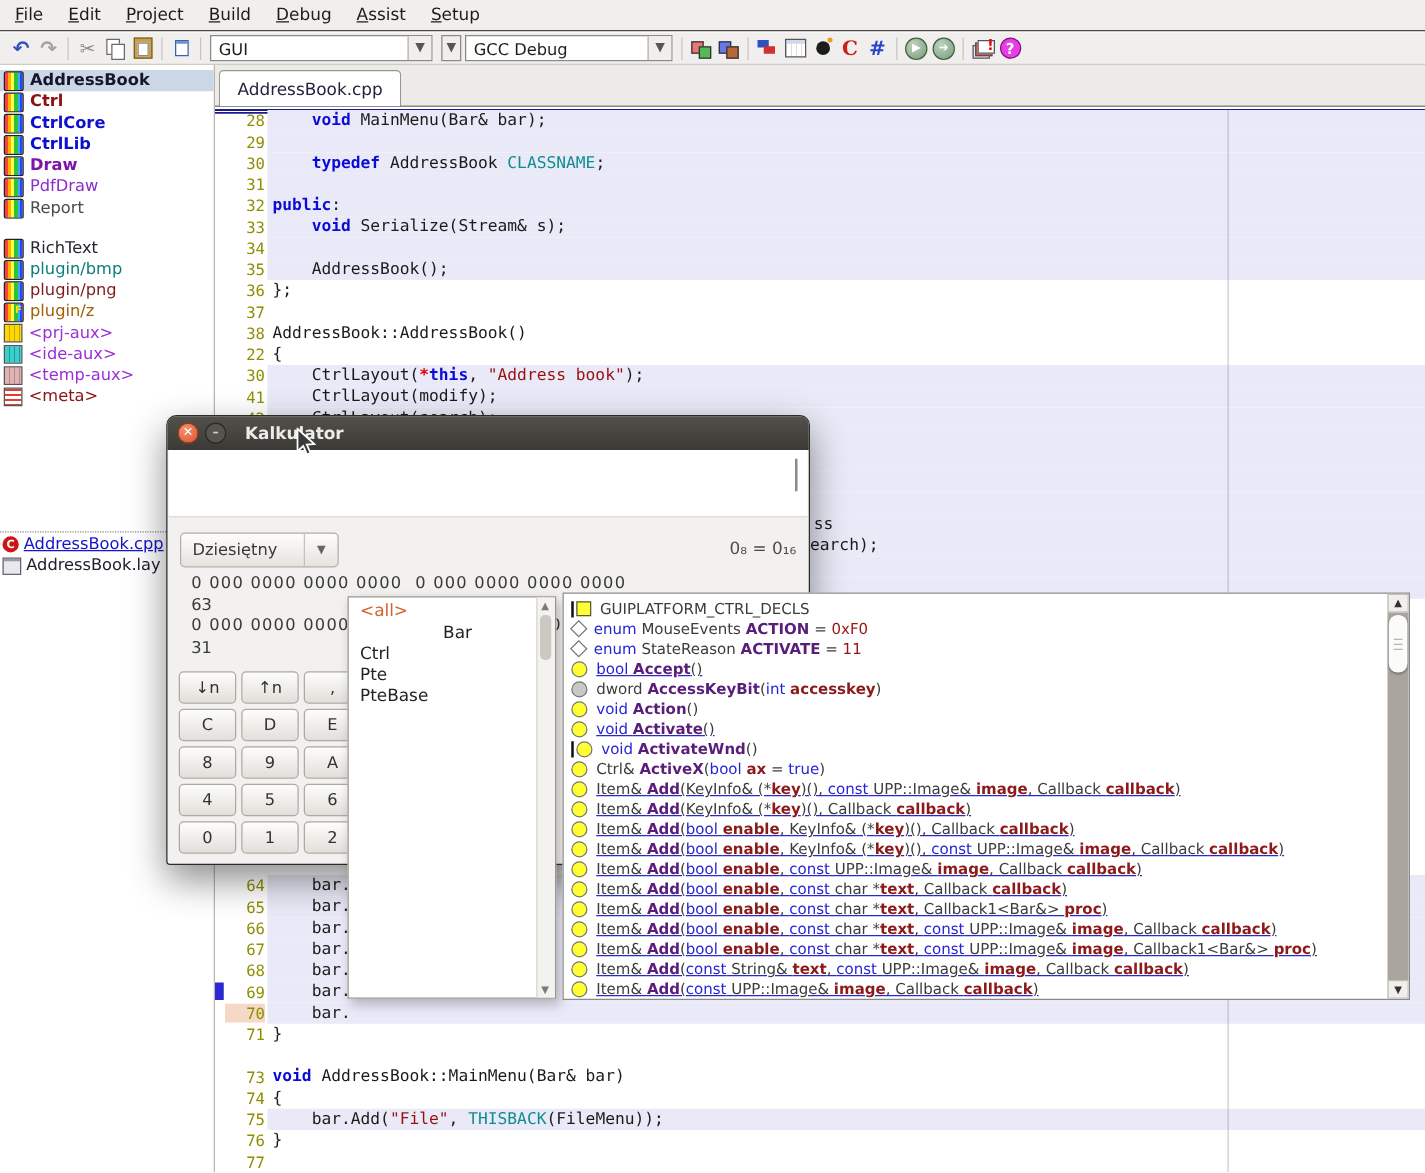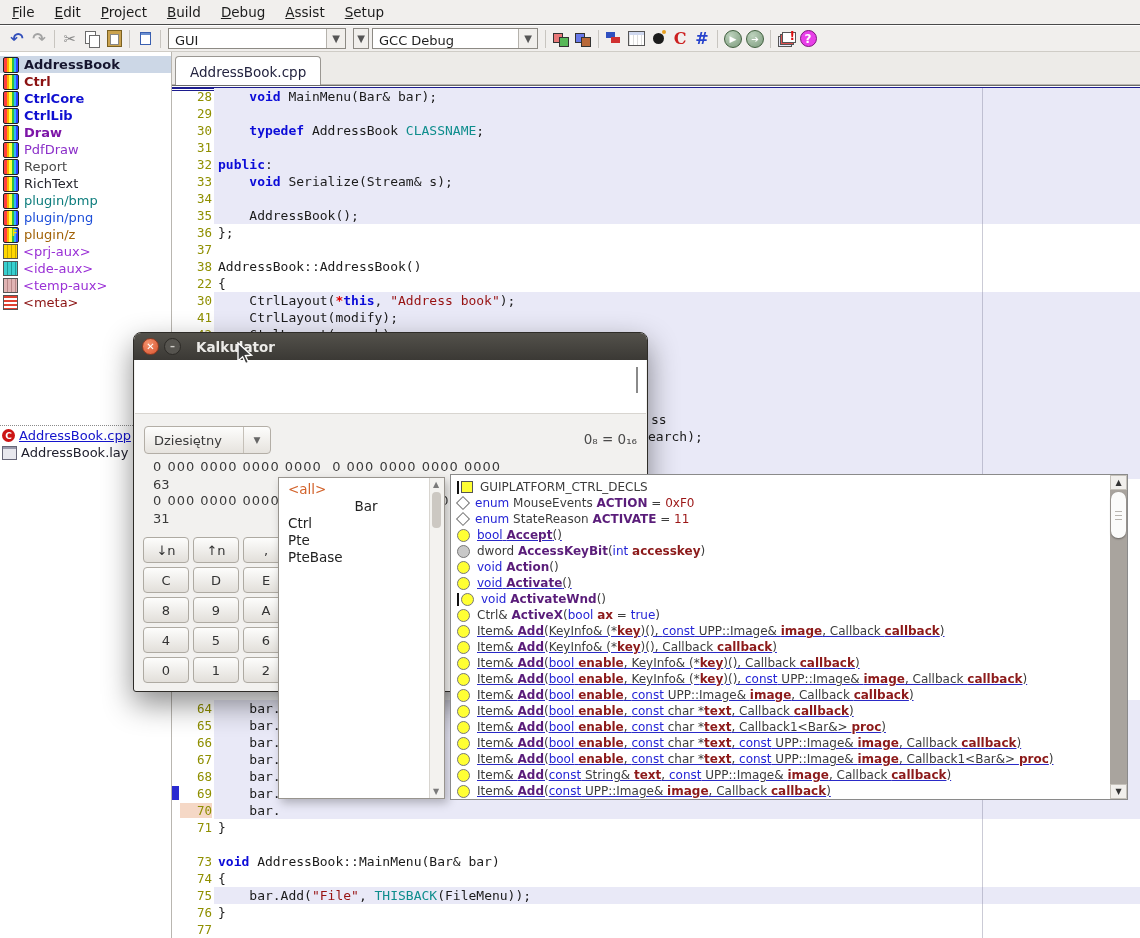--- a/index.html
+++ b/index.html
@@ -250,31 +250,31 @@
           <span style="color: rgb(125, 22, 168); font-weight: bold;">Draw</span>
         </div>
         <div class="pkg-row" style="margin-top: 0px;">
           <span class="pkg-ic"></span>
           <span style="color: rgb(139, 47, 201);">PdfDraw</span>
         </div>
         <div class="pkg-row" style="margin-top: 0px;">
           <span class="pkg-ic"></span>
           <span style="color: rgb(74, 74, 74);">Report</span>
         </div>
-        <div class="pkg-row" style="margin-top: 0px;">
+        <div class="pkg-row" style="margin-top: 15px;">
           <span class="pkg-ic"></span>
           <span style="color: rgb(38, 38, 46);">RichText</span>
         </div>
         <div class="pkg-row" style="margin-top: 0px;">
           <span class="pkg-ic"></span>
           <span style="color: rgb(14, 125, 125);">plugin/bmp</span>
         </div>
         <div class="pkg-row" style="margin-top: 0px;">
           <span class="pkg-ic"></span>
-          <span style="color: #1d4ed8;">plugin/png</span>
+          <span style="color: #7f1d1d;">plugin/png</span>
         </div>
         <div class="pkg-row" style="margin-top: 0px;">
           <span class="pkg-ic zf"></span>
           <span style="color: #a16207;">plugin/z</span>
         </div>
         <div class="pkg-row" style="margin-top: 0px;">
           <span class="aux-ic aux-y"></span>
           <span style="color: rgb(154, 48, 214);">&lt;prj-aux&gt;</span>
         </div>
         <div class="pkg-row" style="margin-top: 0px;">

